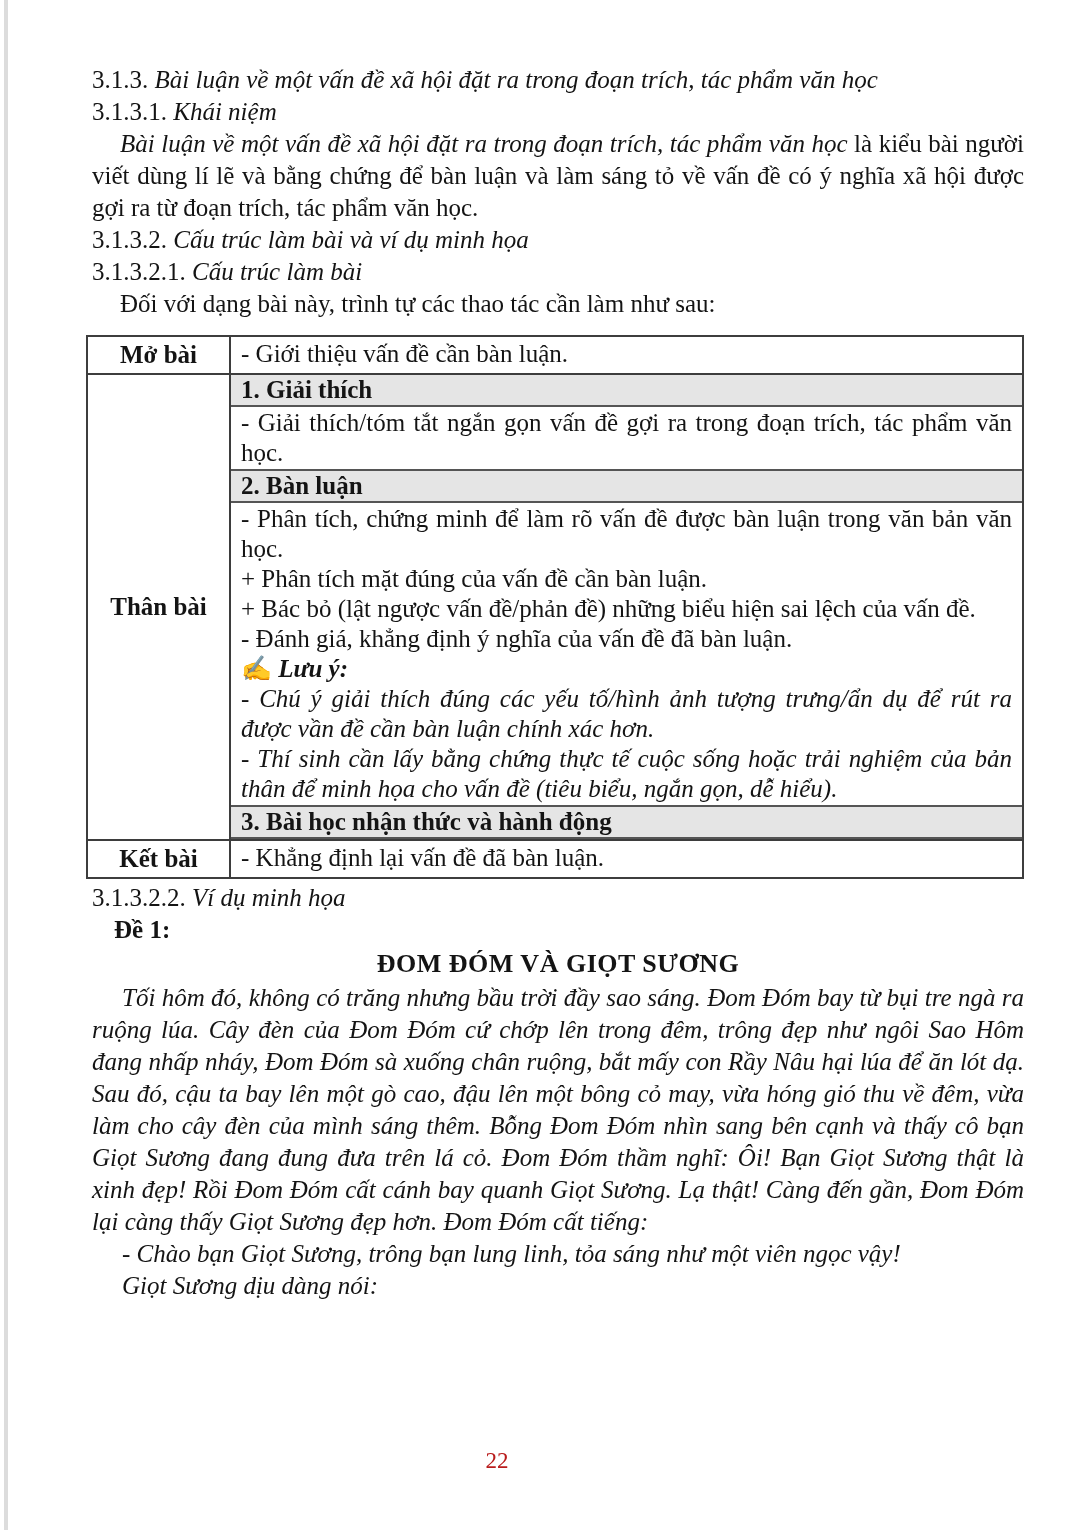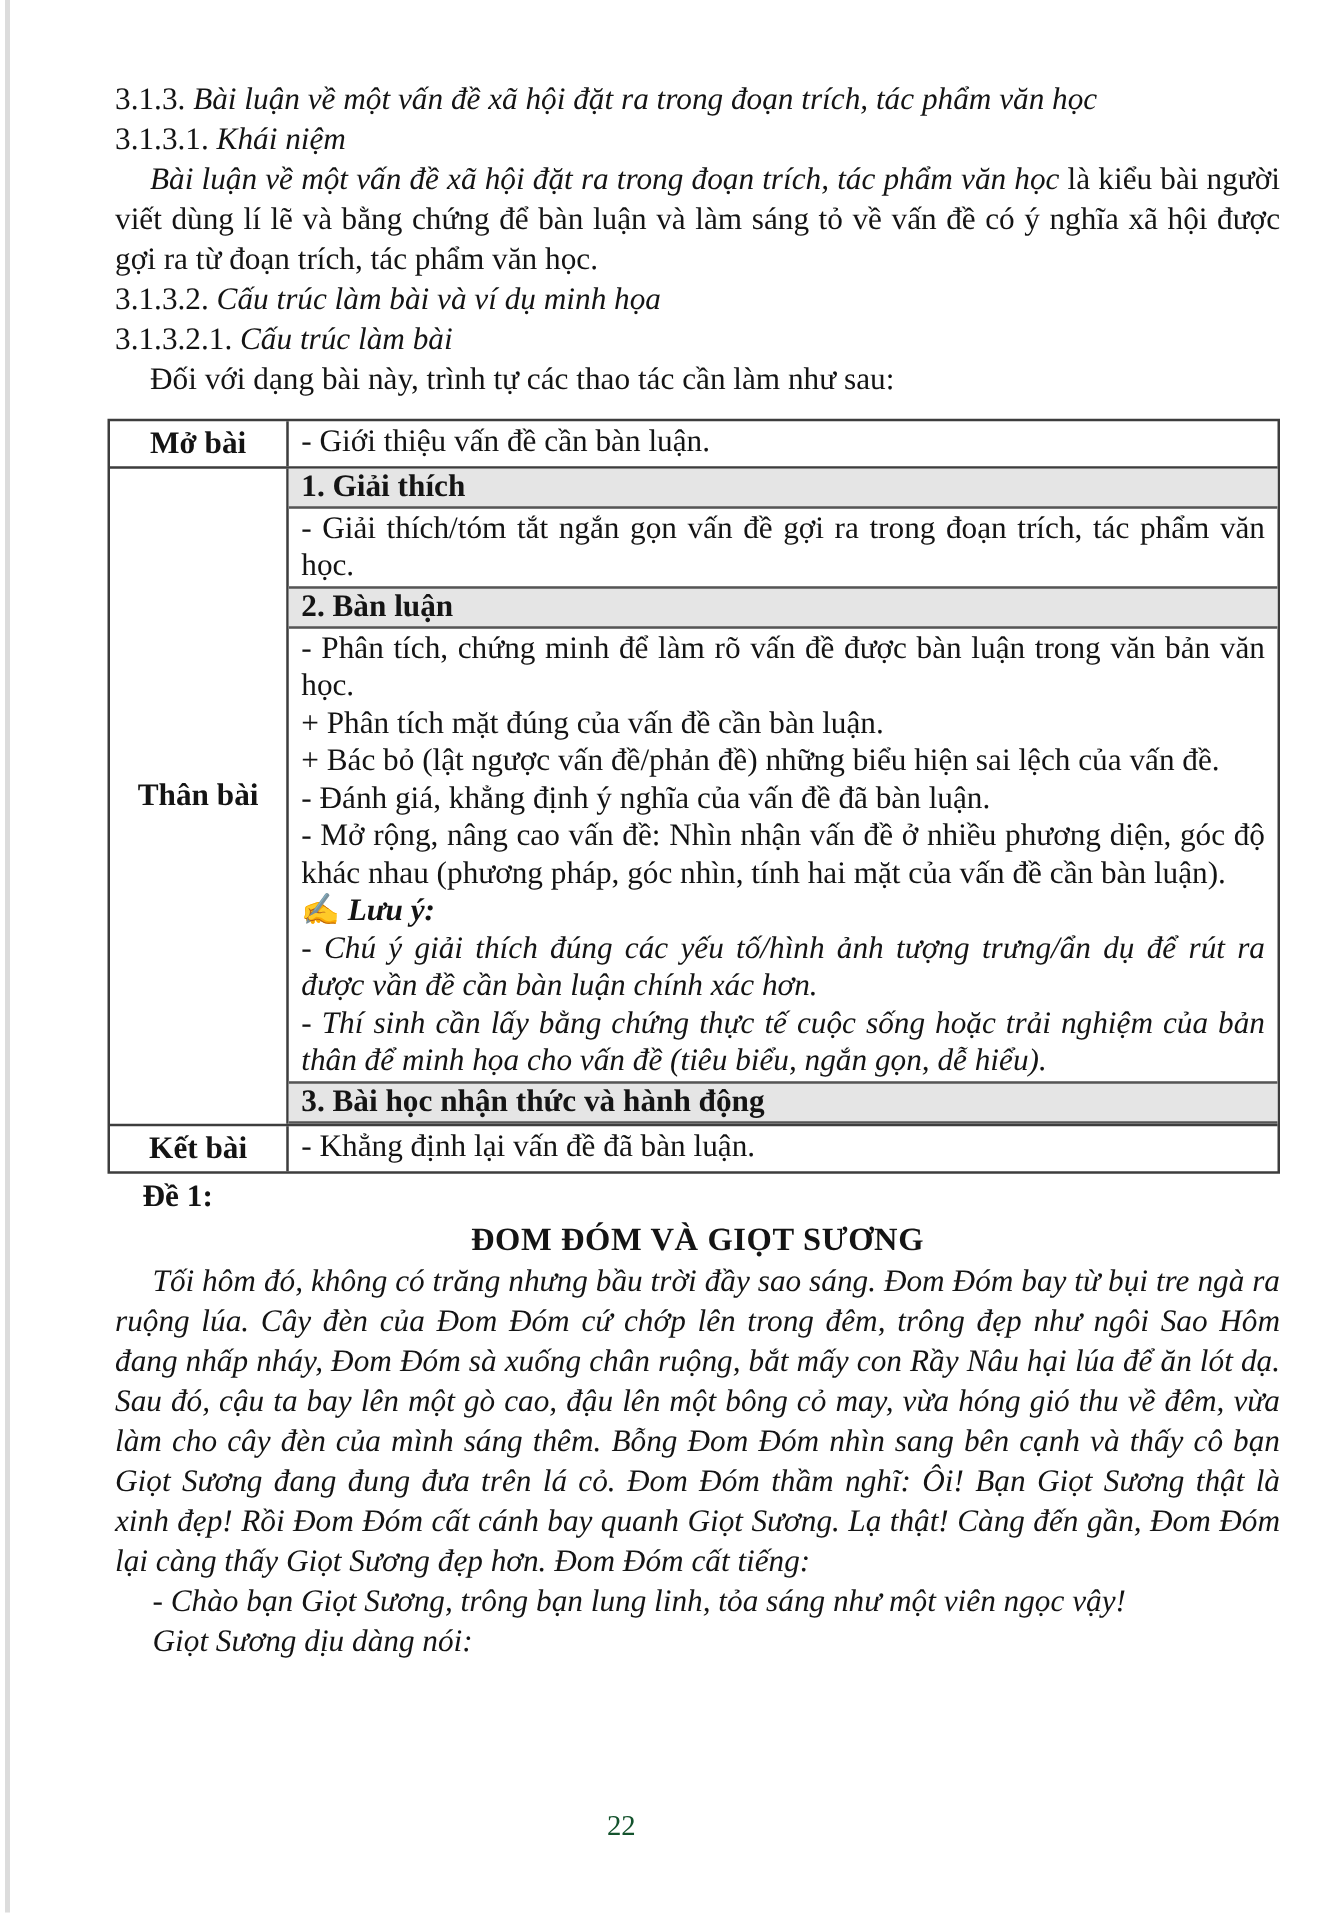--- a/index.html
+++ b/index.html
@@ -26,21 +26,21 @@
   .sec-header.first { border-top:none; }
   .sec-body { padding:1px 10px 1px 10px; }
   .sec-body p { line-height:30px; text-align:justify; }
   .note-head { font-weight:bold; font-style:italic; }
   .note-head .icon { font-style:normal; font-weight:normal; margin-right:6px; }
 
   .example-head { font-weight:bold; text-indent:22px; }
   .story-title { text-align:center; font-weight:bold; font-size:26px; line-height:36px; letter-spacing:0.5px; }
   .story p { font-style:italic; text-indent:30px; line-height:32px; }
   .page-number { position:absolute; top:1448px; left:0; width:994px; text-align:center;
-                 font-size:23px; color:#14532d; }
+                 font-size:23px; color:#b91c1c; }
 </style>
 </head>
 <body>
 
 <div class="page-edge"></div>
 
 <div class="content">
 
   <p><span class="h-num">3.1.3.</span> <span class="h-title">Bài luận về một vấn đề xã hội đặt ra trong đoạn trích, tác phẩm văn học</span></p>
 
@@ -71,40 +71,40 @@
         <div class="sec-body">
           <p>- Giải thích/tóm tắt ngắn gọn vấn đề gợi ra trong đoạn trích, tác phẩm văn học.</p>
         </div>
 
         <div class="sec-header">2. Bàn luận</div>
         <div class="sec-body">
           <p>- Phân tích, chứng minh để làm rõ vấn đề được bàn luận trong văn bản văn học.</p>
           <p>+ Phân tích mặt đúng của vấn đề cần bàn luận.</p>
           <p>+ Bác bỏ (lật ngược vấn đề/phản đề) những biểu hiện sai lệch của vấn đề.</p>
           <p>- Đánh giá, khẳng định ý nghĩa của vấn đề đã bàn luận.</p>
-          <p>- Mở rộng, nâng cao vấn đề: Nhìn nhận vấn đề ở nhiều phương diện, góc độ khác nhau (phương pháp, góc nhìn, tính hai mặt của vấn đề cần bàn luận).</p>
           <p class="note-head"><span class="icon">✍</span><span>Lưu ý:</span></p>
           <p class="it">- Chú ý giải thích đúng các yếu tố/hình ảnh tượng trưng/ẩn dụ để rút ra được vần đề cần bàn luận chính xác hơn.</p>
           <p class="it">- Thí sinh cần lấy bằng chứng thực tế cuộc sống hoặc trải nghiệm của bản thân để minh họa cho vấn đề (tiêu biểu, ngắn gọn, dễ hiểu).</p>
         </div>
 
         <div class="sec-header">3. Bài học nhận thức và hành động</div>
 
       </div>
     </div>
 
     <div class="trow">
       <div class="tleft">Kết bài</div>
       <div class="tright">
         <p class="cellp">- Khẳng định lại vấn đề đã bàn luận.</p>
       </div>
     </div>
 
   </div>
 
+  <p><span class="h-num">3.1.3.2.2.</span> <span class="h-title">Ví dụ minh họa</span></p>
 
   <p class="example-head">Đề 1:</p>
 
   <p class="story-title">ĐOM ĐÓM VÀ GIỌT SƯƠNG</p>
 
   <div class="story">
     <p>Tối hôm đó, không có trăng nhưng bầu trời đầy sao sáng. Đom Đóm bay từ bụi tre ngà ra ruộng lúa. Cây đèn của Đom Đóm cứ chớp lên trong đêm, trông đẹp như ngôi Sao Hôm đang nhấp nháy, Đom Đóm sà xuống chân ruộng, bắt mấy con Rầy Nâu hại lúa để ăn lót dạ. Sau đó, cậu ta bay lên một gò cao, đậu lên một bông cỏ may, vừa hóng gió thu về đêm, vừa làm cho cây đèn của mình sáng thêm. Bỗng Đom Đóm nhìn sang bên cạnh và thấy cô bạn Giọt Sương đang đung đưa trên lá cỏ. Đom Đóm thầm nghĩ: Ôi! Bạn Giọt Sương thật là xinh đẹp! Rồi Đom Đóm cất cánh bay quanh Giọt Sương. Lạ thật! Càng đến gần, Đom Đóm lại càng thấy Giọt Sương đẹp hơn. Đom Đóm cất tiếng:</p>
     <p>- Chào bạn Giọt Sương, trông bạn lung linh, tỏa sáng như một viên ngọc vậy!</p>
     <p>Giọt Sương dịu dàng nói:</p>
   </div>

